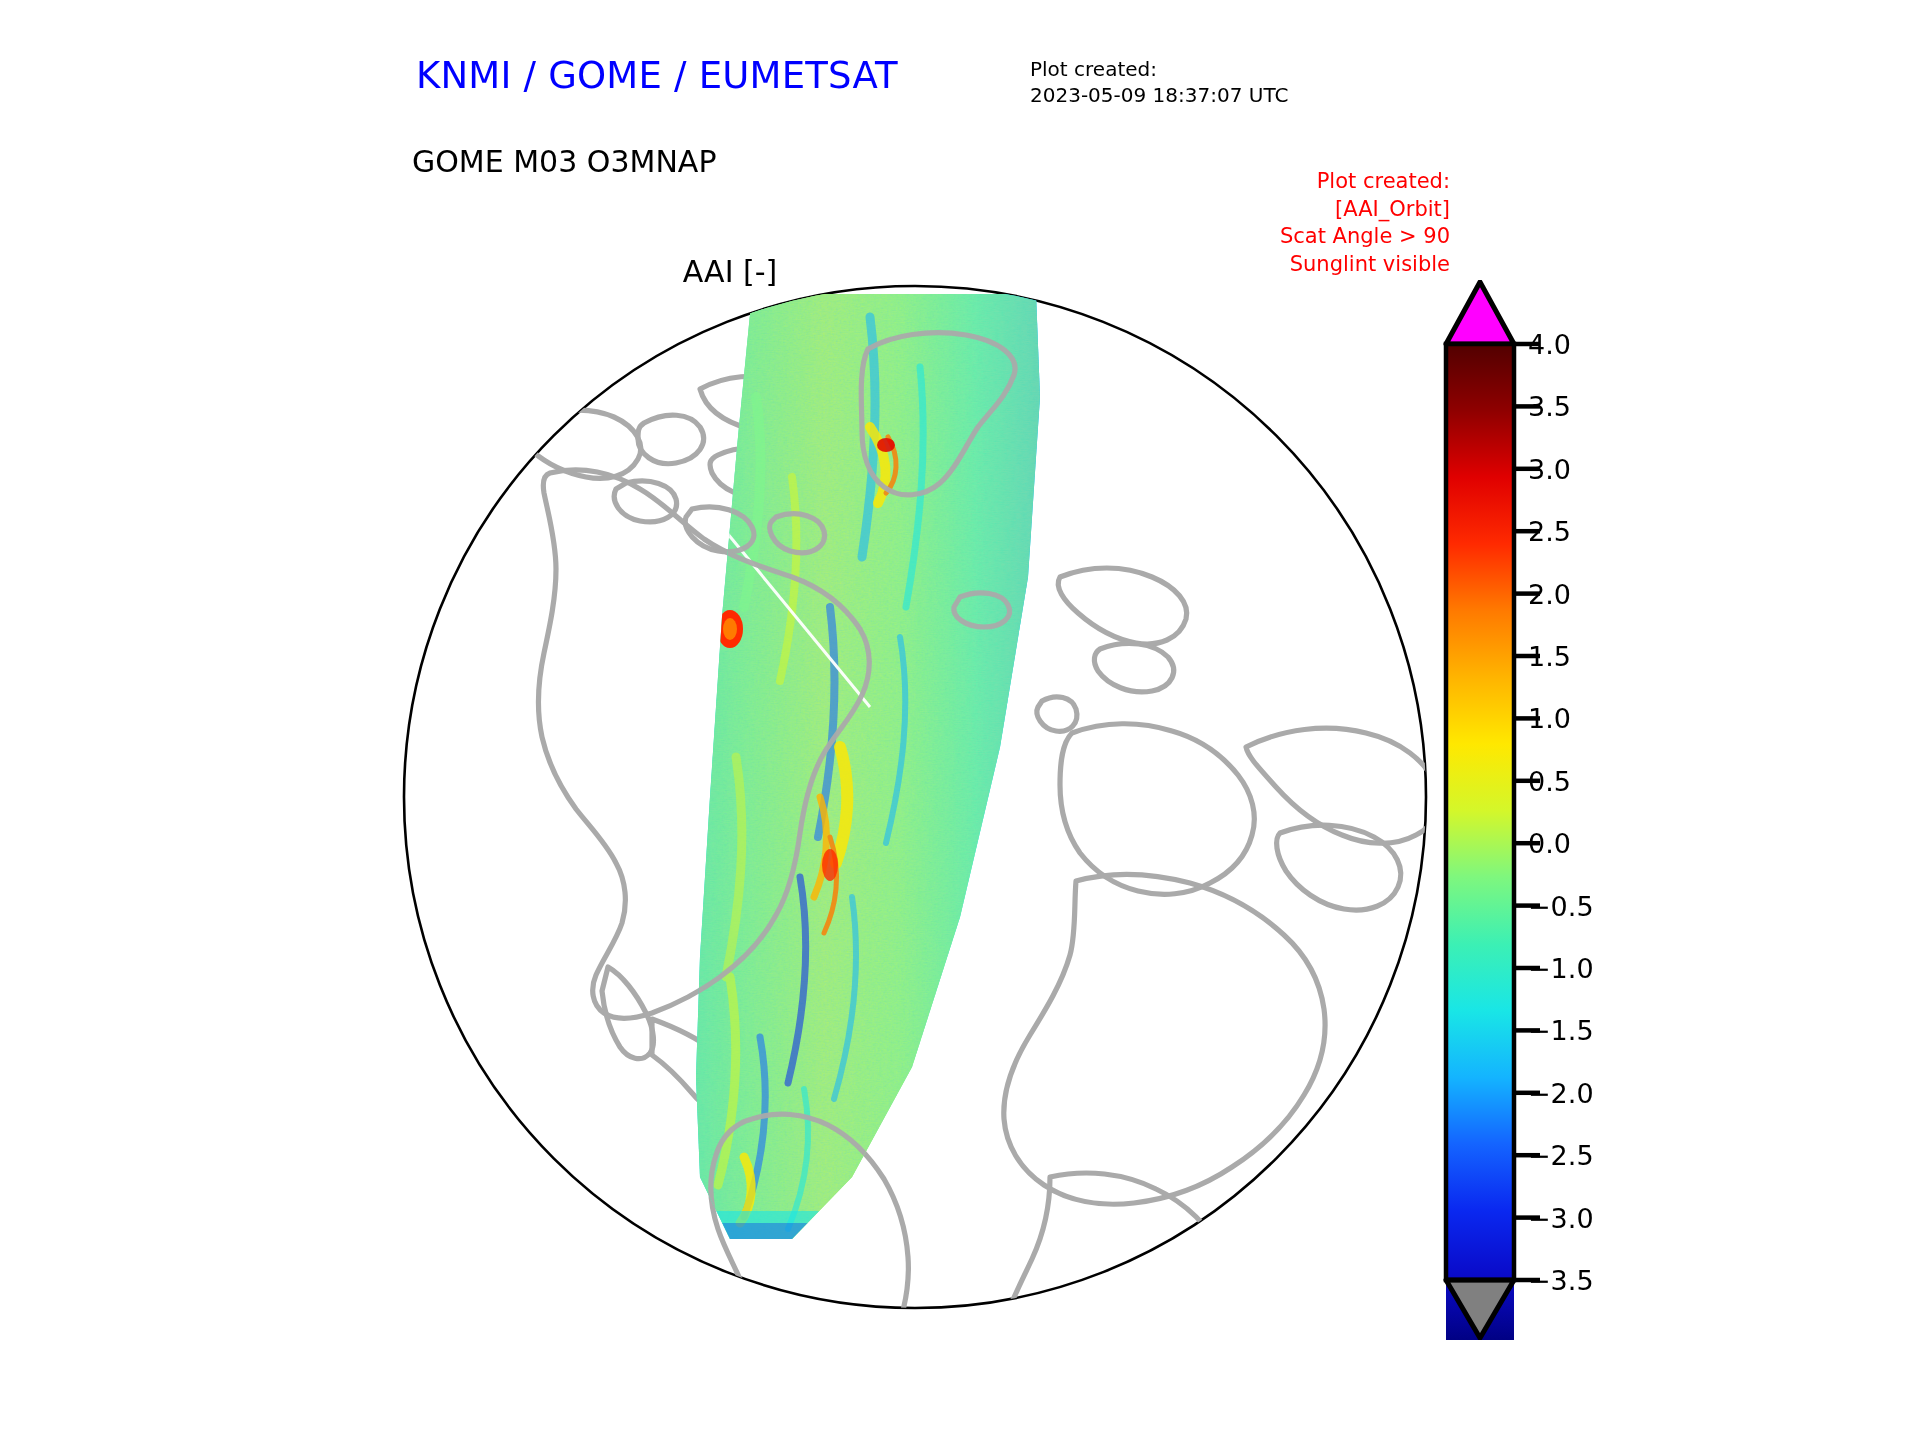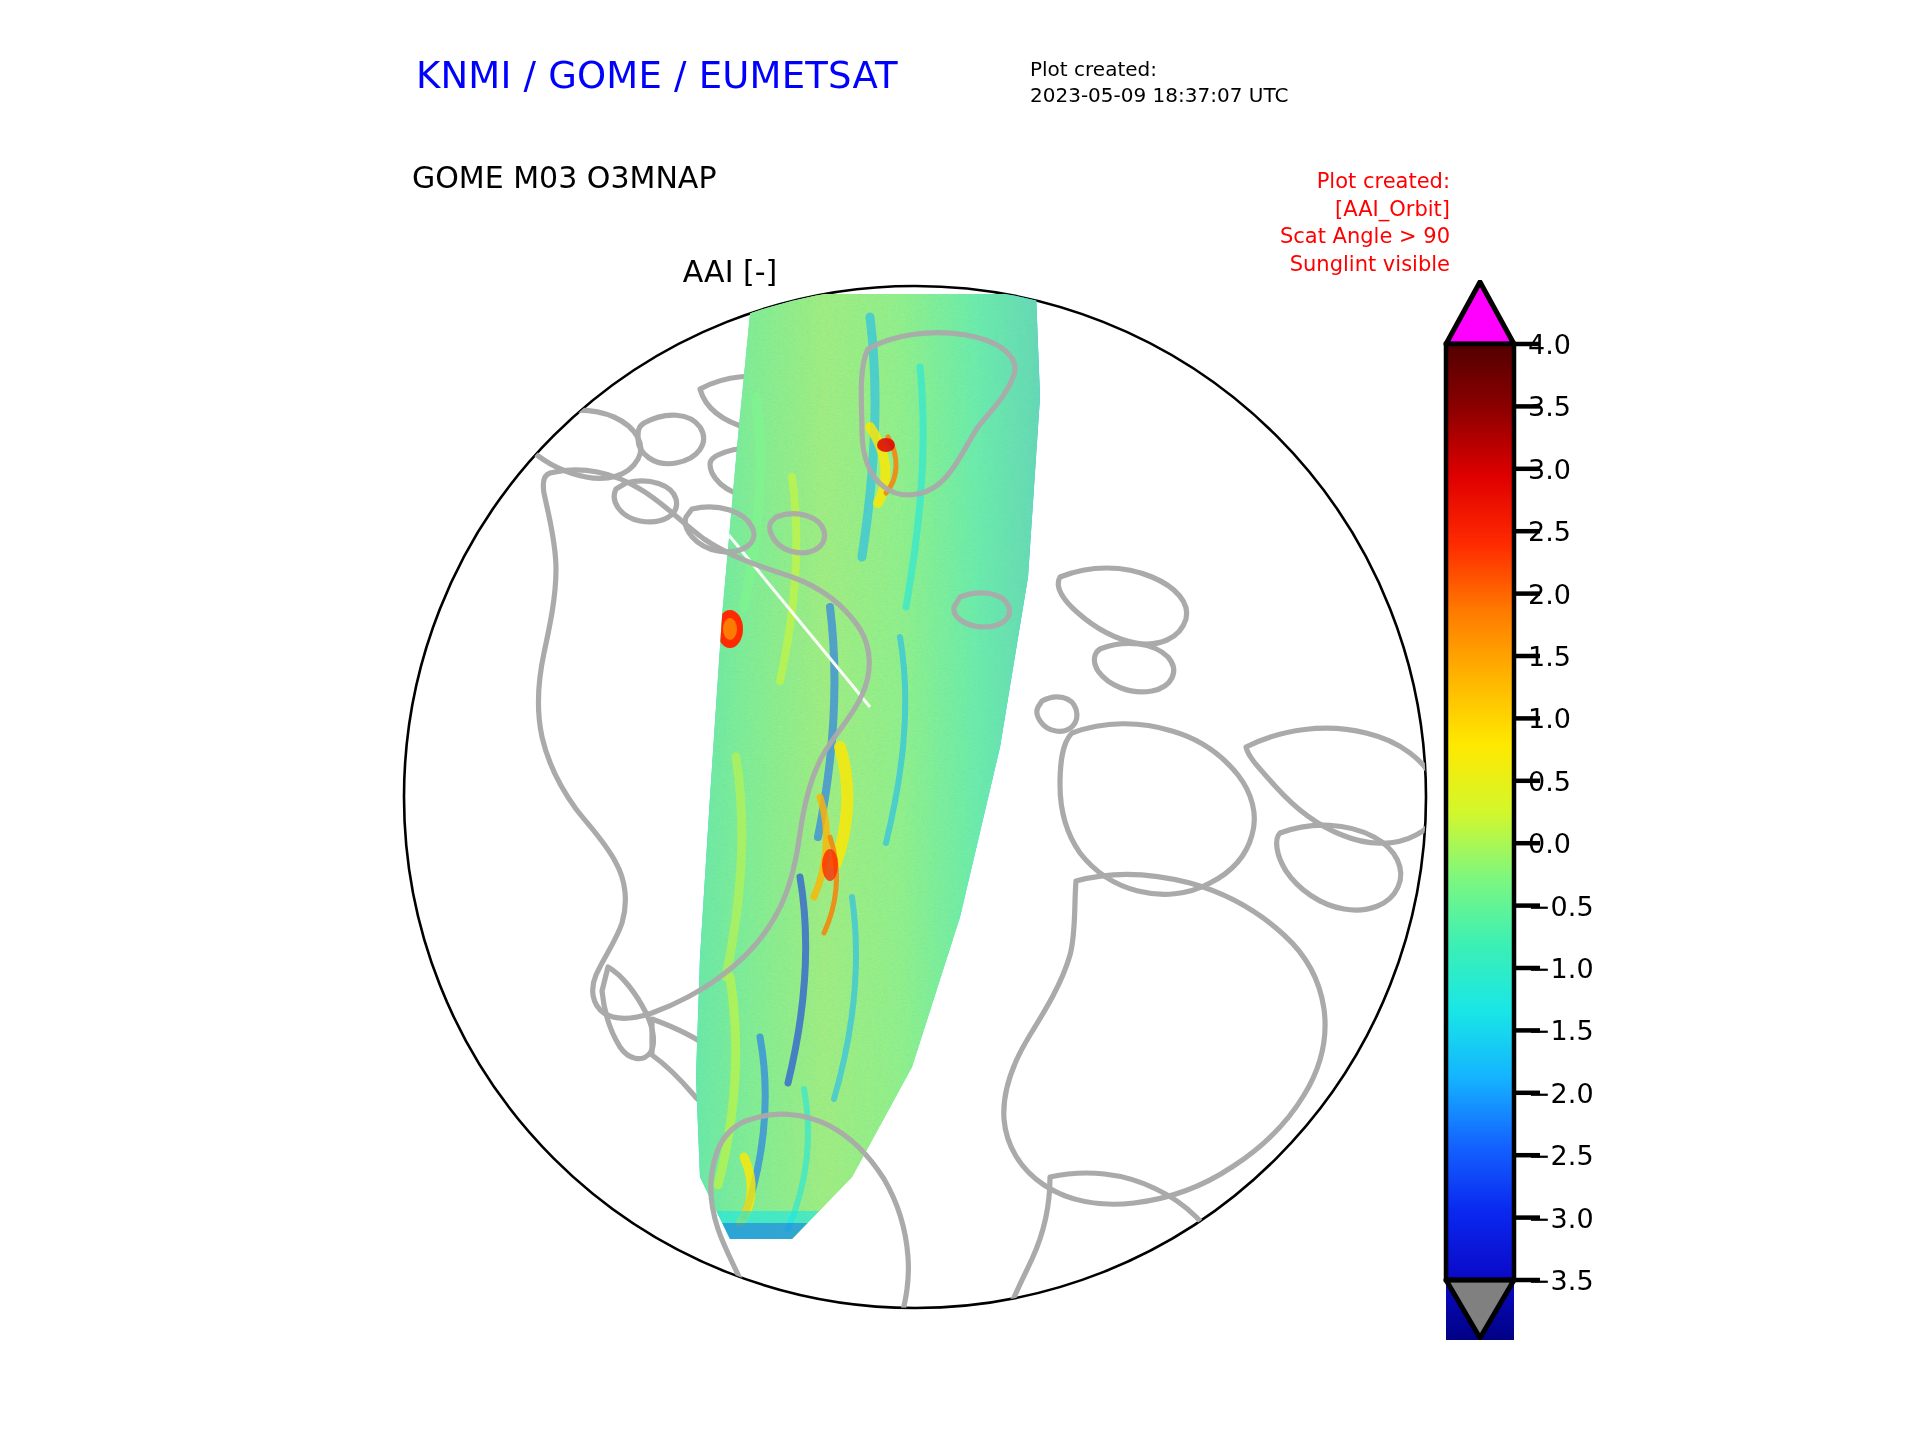--- a/index.html
+++ b/index.html
@@ -36,21 +36,20 @@
     line-height: 26px;
     color: #000000;
   }
   #dataset-block {
     position: absolute;
     left: 412px;
     top: 142px;
     font-size: 30px;
     line-height: 40px;
     white-space: nowrap;
-    margin-top: 16px;
   }
   #variable-title {
     position: absolute;
     left: 0px;
     top: 230px;
     width: 1460px;
     text-align: center;
     font-size: 30px;
     margin-top: 24px;
   }

